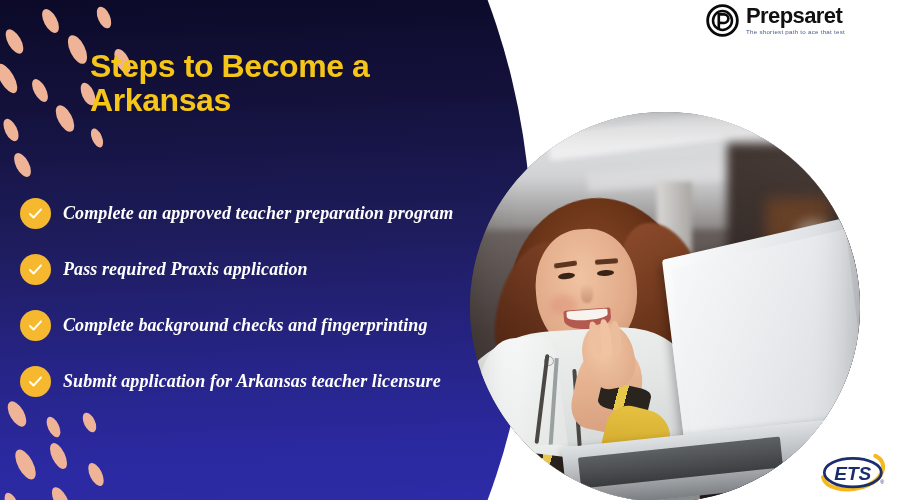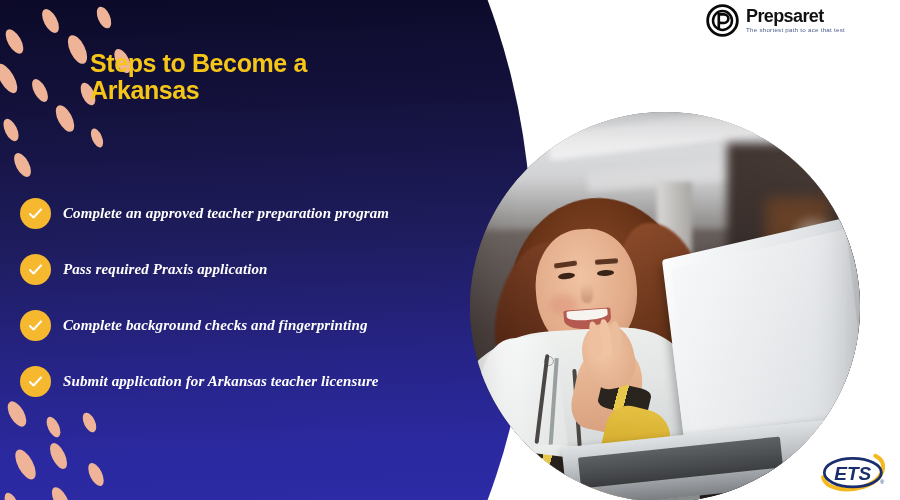--- a/index.html
+++ b/index.html
@@ -100,44 +100,44 @@
   .base { left:24%; top:82%; width:76%; height:16%;
       background:linear-gradient(180deg,#dfe2e4 0%, #b9bdc1 48%, #8d9195 100%);
       transform:rotate(-6deg); border-radius:4px; box-shadow:0 3px 8px rgba(0,0,0,.3); }
   .keys { left:28%; top:86%; width:52%; height:8%;
       background:linear-gradient(180deg,#4a4d50,#2b2d2f); transform:rotate(-6deg); border-radius:2px; opacity:.85; }
   .vignette { inset:0; box-shadow:inset 0 0 45px rgba(0,0,0,.30); }
 
   
   .title {
     position:absolute; left:90px; top:50px; width:420px;
-    font-size:25px; line-height:1.06; font-weight:700; color:#f5c518;
+    font-size:32px; line-height:1.06; font-weight:700; color:#f5c518;
     letter-spacing:-0.4px; text-align:left;
   }
   .title .l3 { display:block; text-align:left; padding-right:60px; }
 
   
   .bullets { position:absolute; left:20px; top:198px; width:460px; }
   .row { display:flex; align-items:center; margin-bottom:25px; }
   .chk {
     flex:0 0 auto; width:31px; height:31px; border-radius:50%;
     background:#f5b82e; display:flex; align-items:center; justify-content:center;
     margin-right:12px;
   }
   .chk svg { display:block; }
   .btxt {
     font-family:"Liberation Serif", serif; font-style:italic; font-weight:700;
-    font-size:15px; color:#ffffff; white-space:nowrap; letter-spacing:.1px;
+    font-size:18px; color:#ffffff; white-space:nowrap; letter-spacing:.1px;
   }
 
   
   .brand { position:absolute; left:706px; top:4px; display:flex; align-items:center; }
   .brand-mark { width:33px; height:33px; flex:0 0 auto; }
   .brand-txt { margin-left:7px; line-height:1; }
-  .brand-name { font-size:18px; font-weight:700; color:#111111; letter-spacing:-0.6px; }
+  .brand-name { font-size:22px; font-weight:700; color:#111111; letter-spacing:-0.6px; }
   .brand-tag { font-size:6.2px; color:#4a5a8a; letter-spacing:.25px; margin-top:2px; }
 
   
   .ets { position:absolute; left:818px; top:450px; width:72px; height:44px; }
 </style>
 </head>
 <body>
 
 <div id="stage">
 

